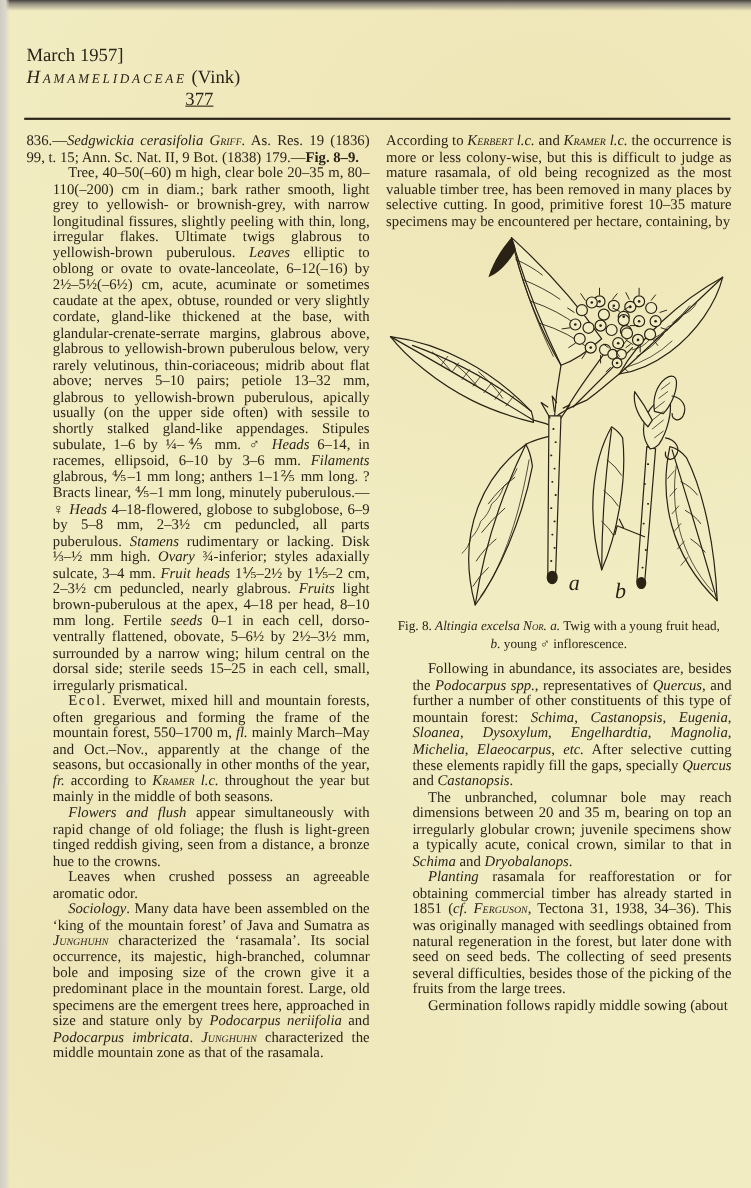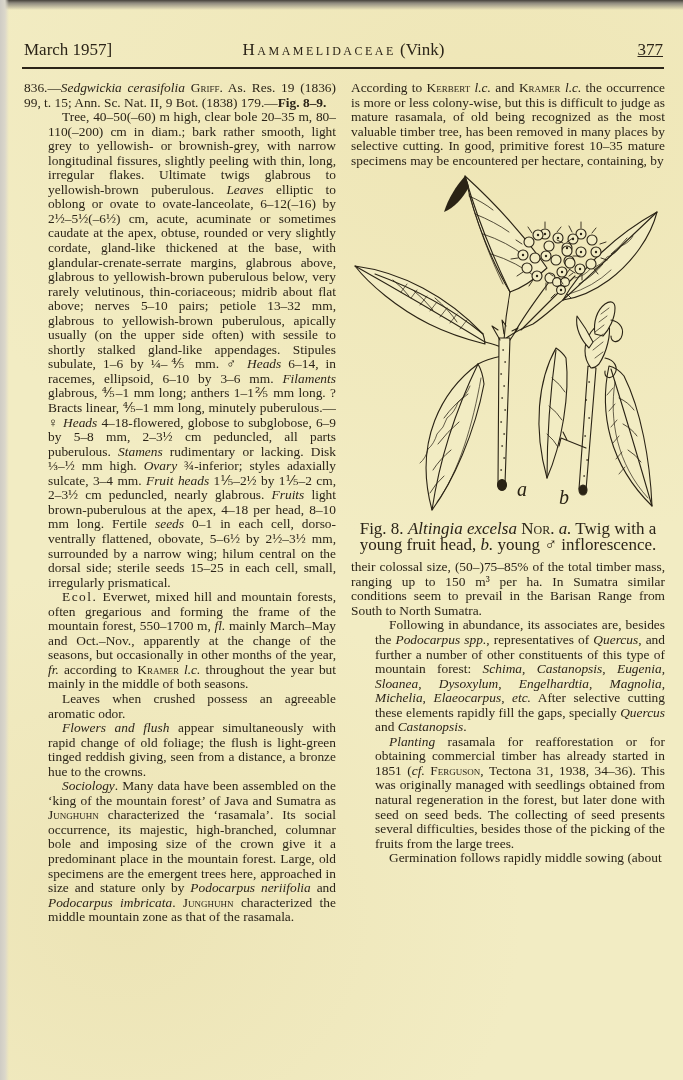--- a/index.html
+++ b/index.html
@@ -9,35 +9,35 @@
     color:#2b2418;
     background:
       radial-gradient(120% 55% at 72% 12%, rgba(234,222,165,.45), transparent 70%),
       radial-gradient(90% 50% at 18% 85%, rgba(228,216,162,.40), transparent 65%),
       #f2ecc3;
   }
   .top-shadow{position:absolute;left:0;top:0;right:0;height:10px;
     background:linear-gradient(#45413a,#8d887d 30%,rgba(141,136,125,0) 100%);pointer-events:none;}
   .edge-left{position:absolute;left:0;top:0;bottom:0;width:9px;
     background:linear-gradient(90deg,#cfccc4,#dbd7ca 55%,rgba(219,215,202,0));pointer-events:none;}
-  .header{display:flex;align-items:baseline;margin:40px 20px 0 24px;font-size:17px;}
+  .header{display:flex;align-items:baseline;margin:40px 20px 0 24px;font-size:17px;flex-direction:column;}
   .header .h-left{width:170px;}
   .header .h-center{flex:1;text-align:center;}
   .header .h-right{width:170px;text-align:right;text-decoration:underline;}
-  .sc{font-variant:small-caps;}
+  .sc{font-variant:small-caps;font-style:italic;}
   .h-center .sc{letter-spacing:2.5px;}
   .sp{letter-spacing:1.5px;}
   .rule{border:none;border-top:2px solid #2b2418;margin:7px 19px 0 22px;}
   .columns{display:flex;gap:15px;padding:12px 18px 0 24px;}
   .col{width:314px;}
   .para{margin:0;text-align:justify;font-size:13.4px;line-height:14.55px;
     hyphens:auto;-webkit-hyphens:auto;}
   .para.ind{text-indent:14px;margin-left:24px;}
   .figure-wrap{margin:4px 0 0 0;}
-  .caption{font-size:17px;line-height:15.5px;text-align:center;margin:3px 8px 8px 8px;}
+  .caption{font-size:12px;line-height:15.5px;text-align:center;margin:3px 8px 8px 8px;}
   .figlab{font:italic 20px "Liberation Serif","DejaVu Serif",serif;fill:#2a2315;stroke:none;}
 </style>
 </head>
 <body>
 
 <div class="top-shadow"></div>
 <div class="edge-left"></div>
 
 <div class="header">
   <div class="h-left">March 1957]</div>
@@ -45,22 +45,22 @@
   <div class="h-right">377</div>
 </div>
 <hr class="rule">
 
 <div class="columns">
 
   <div class="col">
       <p class="para">836.—<i>Sedgwickia cerasifolia</i> <span class="sc">Griff.</span> As. Res. 19 (1836) 99, t. 15; Ann. Sc. Nat. II, 9 Bot. (1838) 179.—<b>Fig. 8–9.</b></p>
       <p class="para ind">Tree, 40–50(–60) m high, clear bole 20–35 m, 80–110(–200) cm in diam.; bark rather smooth, light grey to yellowish- or brownish-grey, with narrow longitudinal fissures, slightly peeling with thin, long, irregular flakes. Ultimate twigs glabrous to yellowish-brown puberulous. <i>Leaves</i> elliptic to oblong or ovate to ovate-lanceolate, 6–12(–16) by 2½–5½(–6½) cm, acute, acuminate or sometimes caudate at the apex, obtuse, rounded or very slightly cordate, gland-like thickened at the base, with glandular-crenate-serrate margins, glabrous above, glabrous to yellowish-brown puberulous below, very rarely velutinous, thin-coriaceous; midrib about flat above; nerves 5–10 pairs; petiole 13–32 mm, glabrous to yellowish-brown puberulous, apically usually (on the upper side often) with sessile to shortly stalked gland-like appendages. Stipules subulate, 1–6 by ¼–⅘ mm. ♂ <i>Heads</i> 6–14, in racemes, ellipsoid, 6–10 by 3–6 mm. <i>Filaments</i> glabrous, ⅘–1 mm long; anthers 1–1⅖ mm long. ?Bracts linear, ⅘–1 mm long, minutely puberulous.—♀ <i>Heads</i> 4–18-flowered, globose to subglobose, 6–9 by 5–8 mm, 2–3½ cm peduncled, all parts puberulous. <i>Stamens</i> rudimentary or lacking. Disk ⅓–½ mm high. <i>Ovary</i> ¾-inferior; styles adaxially sulcate, 3–4 mm. <i>Fruit heads</i> 1⅕–2½ by 1⅕–2 cm, 2–3½ cm peduncled, nearly glabrous. <i>Fruits</i> light brown-puberulous at the apex, 4–18 per head, 8–10 mm long. Fertile <i>seeds</i> 0–1 in each cell, dorso-ventrally flattened, obovate, 5–6½ by 2½–3½ mm, surrounded by a narrow wing; hilum central on the dorsal side; sterile seeds 15–25 in each cell, small, irregularly prismatical.</p>
       <p class="para ind"><span class="sp">Ecol.</span> Everwet, mixed hill and mountain forests, often gregarious and forming the frame of the mountain forest, 550–1700 m, <i>fl.</i> mainly March–May and Oct.–Nov., apparently at the change of the seasons, but occasionally in other months of the year, <i>fr.</i> according to <span class="sc">Kramer</span> <i>l.c.</i> throughout the year but mainly in the middle of both seasons.</p>
+      <p class="para ind"><i>Flowers and flush</i> appear simultaneously with rapid change of old foliage; the flush is light-green tinged reddish giving, seen from a distance, a bronze hue to the crowns.</p>
       <p class="para ind">Leaves when crushed possess an agreeable aromatic odor.</p>
-      <p class="para ind"><i>Flowers and flush</i> appear simultaneously with rapid change of old foliage; the flush is light-green tinged reddish giving, seen from a distance, a bronze hue to the crowns.</p>
       <p class="para ind"><i>Sociology</i>. Many data have been assembled on the ‘king of the mountain forest’ of Java and Sumatra as <span class="sc">Junghuhn</span> characterized the ‘rasamala’. Its social occurrence, its majestic, high-branched, columnar bole and imposing size of the crown give it a predominant place in the mountain forest. Large, old specimens are the emergent trees here, approached in size and stature only by <i>Podocarpus neriifolia</i> and <i>Podocarpus imbricata</i>. <span class="sc">Junghuhn</span> characterized the middle mountain zone as that of the rasamala.</p>
     </div>
 
   <div class="col">
     <div>
         <p class="para">According to <span class="sc">Kerbert</span> <i>l.c.</i> and <span class="sc">Kramer</span> <i>l.c.</i> the occurrence is more or less colony-wise, but this is difficult to judge as mature rasamala, of old being recognized as the most valuable timber tree, has been removed in many places by selective cutting. In good, primitive forest 10–35 mature specimens may be encountered per hectare, containing, by</p>
       </div>
 
     <div class="figure-wrap">
       <svg viewBox="0 0 310 342" width="314" height="342">
@@ -192,19 +192,19 @@
 
           <text class="figlab" x="164" y="324">a</text>
           <text class="figlab" x="206" y="332">b</text>
         </g>
       </svg>
 
       <div class="caption">Fig. 8. <i>Altingia excelsa</i> <span class="sc">Nor.</span> <i>a.</i> Twig with a young fruit head, <i>b.</i> young ♂ inflorescence.</div>
     </div>
 
     <div>
-        <p class="para">their colossal size, (50–)75–85% of the total timber mass, ranging up to 150 m³ per ha. In Sumatra similar conditions seem to prevail in the Barisan Range from South to North Sumatra.</p>
         <p class="para ind">Following in abundance, its associates are, besides the <i>Podocarpus spp.</i>, representatives of <i>Quercus</i>, and further a number of other constituents of this type of mountain forest: <i>Schima</i>, <i>Castanopsis</i>, <i>Eugenia</i>, <i>Sloanea</i>, <i>Dysoxylum</i>, <i>Engelhardtia</i>, <i>Magnolia</i>, <i>Michelia</i>, <i>Elaeocarpus</i>, <i>etc.</i> After selective cutting these elements rapidly fill the gaps, specially <i>Quercus</i> and <i>Castanopsis</i>.</p>
+        <p class="para ind">The unbranched, columnar bole may reach dimensions between 20 and 35 m, bearing on top an irregularly globular crown; juvenile specimens show a typically acute, conical crown, similar to that in <i>Schima</i> and <i>Dryobalanops</i>.</p>
         <p class="para ind"><i>Planting</i> rasamala for reafforestation or for obtaining commercial timber has already started in 1851 (<i>cf.</i> <span class="sc">Ferguson</span>, Tectona 31, 1938, 34–36). This was originally managed with seedlings obtained from natural regeneration  in the forest, but later done with seed on seed beds. The collecting of seed presents several difficulties, besides those of the picking of the fruits from the large trees.</p>
         <p class="para ind">Germination follows rapidly middle sowing (about</p>
       </div>
   </div>
 </div>
 
 </body></html>

